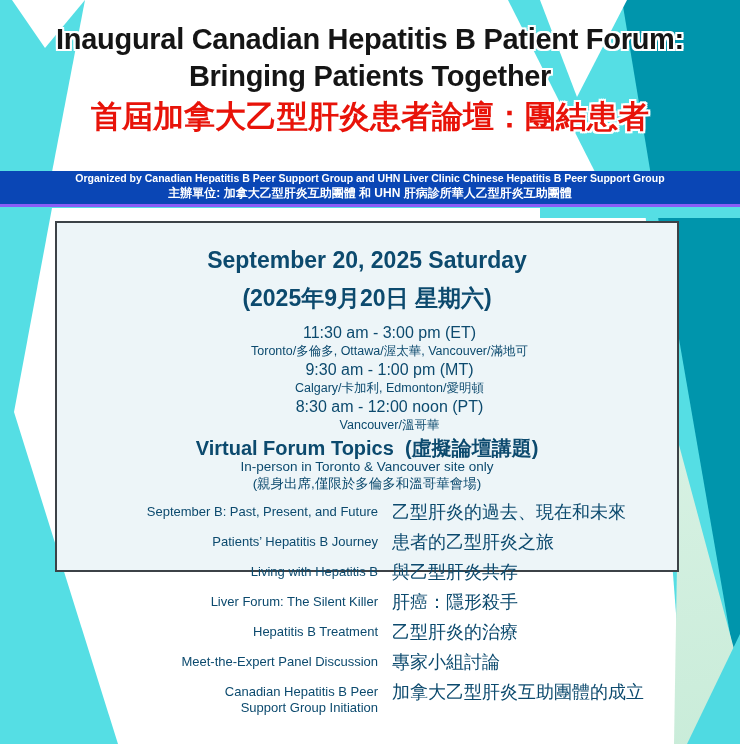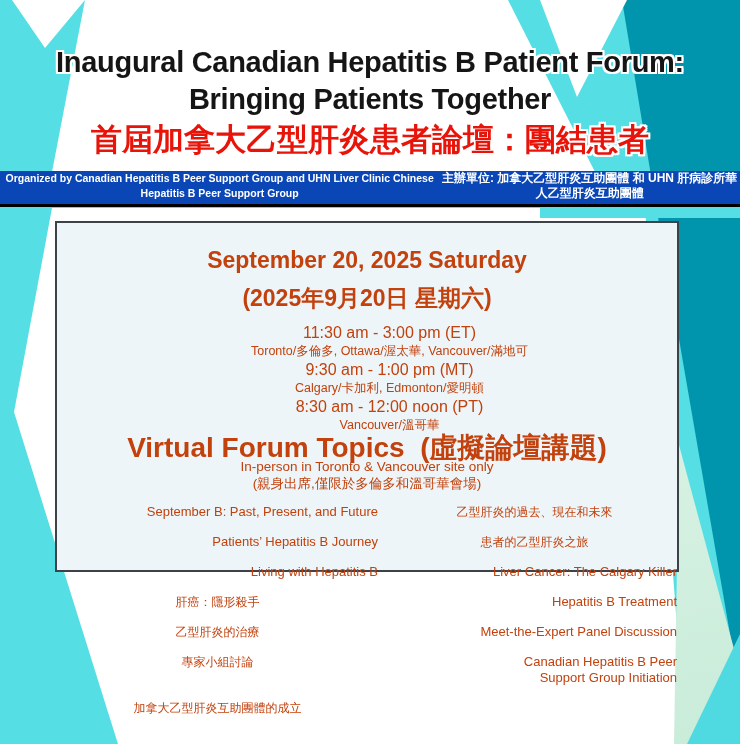--- a/index.html
+++ b/index.html
@@ -39,69 +39,69 @@
     background:linear-gradient(170deg,#f0faf4 0%,#c9ecd9 100%);
     clip-path:polygon(679px 445px,737px 660px,693px 744px,674px 744px);
   }
   .sh-turq-tri{
     background:#4fdae2;
     clip-path:polygon(740px 634px,740px 744px,687px 744px);
   }
 
   .title-block{
     position:absolute;top:0;left:0;width:740px;
-    padding-top:44px;text-align:center;
+    padding-top:21px;text-align:center;
   }
   .title-en{
     margin:0;font-size:29px;line-height:37px;font-weight:700;
     color:#151515;letter-spacing:-0.3px;
     text-shadow:-2px -2px 0 #fff,2px -2px 0 #fff,-2px 2px 0 #fff,2px 2px 0 #fff,
                 -2px 0 0 #fff,2px 0 0 #fff,0 -2px 0 #fff,0 2px 0 #fff;
   }
   .title-zh{
     margin-top:5px;font-size:31px;line-height:34px;font-weight:700;
     color:#e81309;
     text-shadow:-2px -2px 0 #fff,2px -2px 0 #fff,-2px 2px 0 #fff,2px 2px 0 #fff,
                 -2px 0 0 #fff,2px 0 0 #fff,0 -2px 0 #fff,0 2px 0 #fff;
   }
 
   .banner{
     position:absolute;left:0;top:171px;width:740px;height:33px;
-    background:#0a46b5;border-bottom:3px solid #000000;
-    display:flex;flex-direction:row;justify-content:flex-start;
+    background:#0a46b5;border-bottom:3px solid #8b5cf6;
+    display:flex;flex-direction:column;justify-content:flex-start;
     text-align:center;color:#ffffff;
   }
   .banner-en{font-size:10.5px;line-height:15px;font-weight:700;}
   .banner-zh{font-size:12px;line-height:15px;font-weight:700;}
 
   .card{
     position:absolute;left:55px;top:221px;width:624px;height:351px;
     box-sizing:border-box;
     background:#edf5f8;border:2px solid #3c4247;
-    text-align:center;color:#c2410c;
+    text-align:center;color:#0c4a6e;
   }
   .date-en{margin:22px 0 0 0;font-size:23px;line-height:30px;font-weight:700;}
   .date-zh{margin:8px 0 0 0;font-size:23px;line-height:30px;font-weight:700;}
   .sched{margin-top:10px;padding-left:45px;}
   .sched-time{font-size:16px;line-height:20px;}
   .sched-cities{font-size:12.5px;line-height:17px;}
   .topics-heading{
-    margin:3px 0 0 0;font-size:28px;line-height:22px;font-weight:700;
+    margin:3px 0 0 0;font-size:20px;line-height:22px;font-weight:700;
     white-space:pre-wrap;
   }
   .note-en{font-size:13.5px;line-height:16px;}
   .note-zh{font-size:13.5px;line-height:17px;}
   .topics{
     margin-top:12px;
     display:grid;grid-template-columns:321px 1fr;
     column-gap:14px;row-gap:14px;
     align-items:start;
   }
   .t-en{text-align:right;font-size:13px;line-height:16px;}
-  .t-zh{text-align:center;font-size:12px;line-height:16px;}
+  .t-zh{text-align:left;font-size:18px;line-height:16px;}
   .t-en.narrow{max-width:190px;margin-left:auto;}
 </style>
 </head>
 <body>
 
 <div class="poster">
 
   <div class="shape sh-dark"></div>
   <div class="shape sh-tri-left"></div>
   <div class="shape sh-tri-right"></div>
@@ -142,22 +142,23 @@
     <div class="note-zh">(親身出席,僅限於多倫多和溫哥華會場)</div>
 
     <div class="topics">
       <div class="t-en">September B: Past, Present, and Future</div>
       <div class="t-zh">乙型肝炎的過去、現在和未來</div>
 
       <div class="t-en">Patients’ Hepatitis B Journey</div>
       <div class="t-zh">患者的乙型肝炎之旅</div>
 
       <div class="t-en">Living with Hepatitis B</div>
+      <div class="t-zh">與乙型肝炎共存</div>
 
-      <div class="t-en">Liver Cancer: The Calgary Killer</div>
+      <div class="t-en">Liver Forum: The Silent Killer</div>
       <div class="t-zh">肝癌：隱形殺手</div>
 
       <div class="t-en">Hepatitis B Treatment</div>
       <div class="t-zh">乙型肝炎的治療</div>
 
       <div class="t-en">Meet-the-Expert Panel Discussion</div>
       <div class="t-zh">專家小組討論</div>
 
       <div class="t-en narrow">Canadian Hepatitis B Peer Support Group Initiation</div>
       <div class="t-zh">加拿大乙型肝炎互助團體的成立</div>

